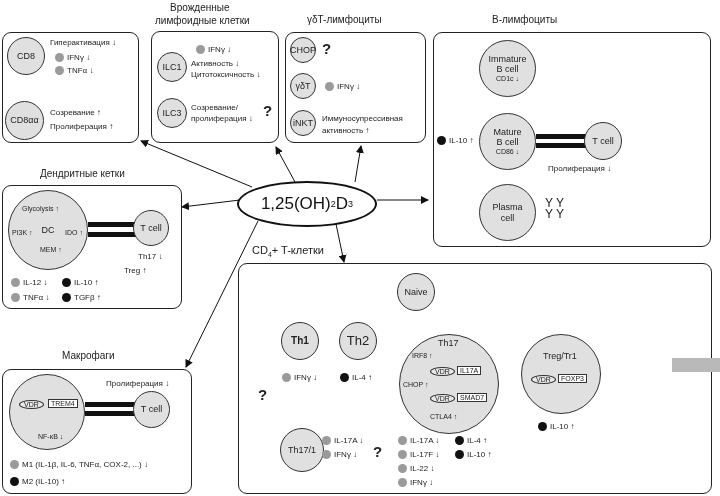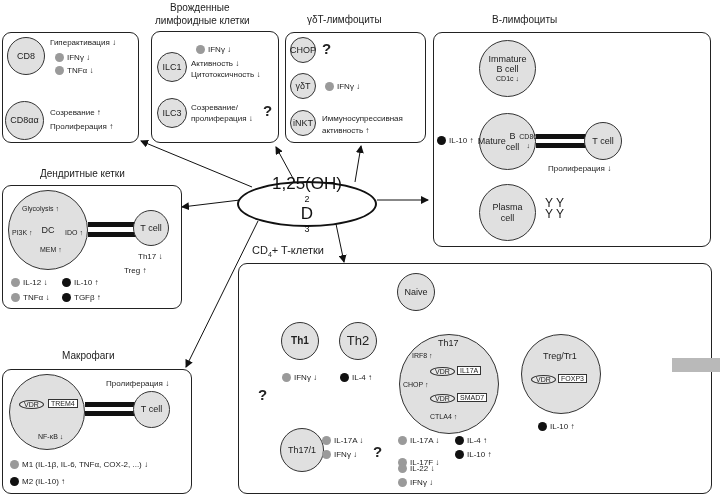--- a/index.html
+++ b/index.html
@@ -7,21 +7,21 @@
   .title{position:absolute;font-size:10px;color:#222;text-align:center;white-space:nowrap;}
   .panel{position:absolute;border:1.3px solid #222;border-radius:9px;background:#fff;box-sizing:border-box;}
   .cell{position:absolute;border-radius:50%;background:#e0e0e0;border:1px solid #333;box-sizing:border-box;display:flex;align-items:center;justify-content:center;text-align:center;font-size:9px;line-height:1.15;color:#222;}
   .t{position:absolute;font-size:8px;white-space:nowrap;color:#222;}
   .t9{font-size:9px;}
   .dot{display:inline-block;width:9px;height:9px;border-radius:50%;vertical-align:middle;margin-right:3px;}
   .dot.g{background:#9a9a9a;}
   .dot.k{background:#111;}
   .q{position:absolute;font-size:15px;font-weight:bold;color:#222;}
   svg.overlay{position:absolute;left:0;top:0;}
-  .ellipse{position:absolute;left:237px;top:181px;width:140px;height:46px;border:2px solid #111;border-radius:50%;box-sizing:border-box;background:#fff;display:flex;align-items:center;justify-content:center;font-size:17px;color:#111;flex-direction:column;}
+  .ellipse{position:absolute;left:237px;top:181px;width:140px;height:46px;border:2px solid #111;border-radius:50%;box-sizing:border-box;background:#fff;display:flex;align-items:center;justify-content:center;font-size:17px;color:#111;}
   .gray-bar{position:absolute;left:672px;top:358px;width:48px;height:14px;background:#b9b9b9;}
   .gene{position:absolute;border:1px solid #333;font-size:7px;padding:0 2px;background:#fff;white-space:nowrap;}
   .vdr{position:absolute;border:1px solid #333;border-radius:50%;font-size:7px;padding:0 4px;background:#e8e8e8;white-space:nowrap;}
   .bridge{position:absolute;height:5px;background:#111;}
 </style>
 </head>
 <body>
 
 <svg class="overlay" width="720" height="496">
   <defs>
@@ -107,21 +107,21 @@
 <div class="t" style="left:322px;top:114px;">Иммуносупрессивная</div>
 <div class="t" style="left:322px;top:126px;">активность ↑</div>
 
 <div class="title" style="left:492px;top:14px;">B-лимфоциты</div>
 <div class="panel" style="left:433px;top:32px;width:278px;height:215px;"></div>
 <div class="cell" style="left:479px;top:40px;width:57px;height:57px;flex-direction:column;">
   <span>Immature</span>
   <span>B cell</span>
   <span style="font-size:7px">CD1c ↓</span>
 </div>
-<div class="cell" style="left:479px;top:113px;width:57px;height:57px;flex-direction:row;">
+<div class="cell" style="left:479px;top:113px;width:57px;height:57px;flex-direction:column;">
   <span>Mature</span>
   <span>B cell</span>
   <span style="font-size:7px">CD86 ↓</span>
 </div>
 <div class="bridge" style="left:536px;top:134px;width:50px;"></div>
 <div class="bridge" style="left:536px;top:143px;width:50px;"></div>
 <div class="cell" style="left:584px;top:122px;width:38px;height:38px;">T cell</div>
 <div class="t" style="left:437px;top:136px;"><span class="dot k"></span><span>IL-10 ↑</span></div>
 <div class="t" style="left:548px;top:164px;">Пролиферация ↓</div>
 <div class="cell" style="left:479px;top:184px;width:57px;height:57px;flex-direction:column;">
@@ -176,21 +176,21 @@
 <div class="cell" style="left:399px;top:334px;width:100px;height:100px;"></div>
 <div class="t t9" style="left:438px;top:338px;">Th17</div>
 <div class="t" style="left:412px;top:352px;font-size:7px;">IRF8 ↑</div>
 <div class="vdr" style="left:430px;top:367px;">VDR</div>
 <div class="gene" style="left:457px;top:366px;">IL17A</div>
 <div class="t" style="left:403px;top:381px;font-size:7px;">CHOP ↑</div>
 <div class="vdr" style="left:430px;top:394px;">VDR</div>
 <div class="gene" style="left:457px;top:393px;">SMAD7</div>
 <div class="t" style="left:430px;top:413px;font-size:7px;">CTLA4 ↑</div>
 <div class="t" style="left:398px;top:436px;"><span class="dot g"></span><span>IL-17A ↓</span></div>
-<div class="t" style="left:398px;top:450px;margin-top:8px;"><span class="dot g"></span><span>IL-17F ↓</span></div>
+<div class="t" style="left:398px;top:450px;"><span class="dot g"></span><span>IL-17F ↓</span></div>
 <div class="t" style="left:398px;top:464px;"><span class="dot g"></span><span>IL-22 ↓</span></div>
 <div class="t" style="left:398px;top:478px;"><span class="dot g"></span><span>IFNγ ↓</span></div>
 <div class="t" style="left:455px;top:436px;"><span class="dot k"></span><span>IL-4 ↑</span></div>
 <div class="t" style="left:455px;top:450px;"><span class="dot k"></span><span>IL-10 ↑</span></div>
 
 <div class="cell" style="left:280px;top:428px;width:44px;height:44px;">Th17/1</div>
 <div class="t" style="left:322px;top:436px;"><span class="dot g"></span><span>IL-17A ↓</span></div>
 <div class="t" style="left:322px;top:450px;"><span class="dot g"></span><span>IFNγ ↓</span></div>
 <div class="q" style="left:373px;top:443px;">?</div>
 <div class="q" style="left:258px;top:386px;">?</div>

